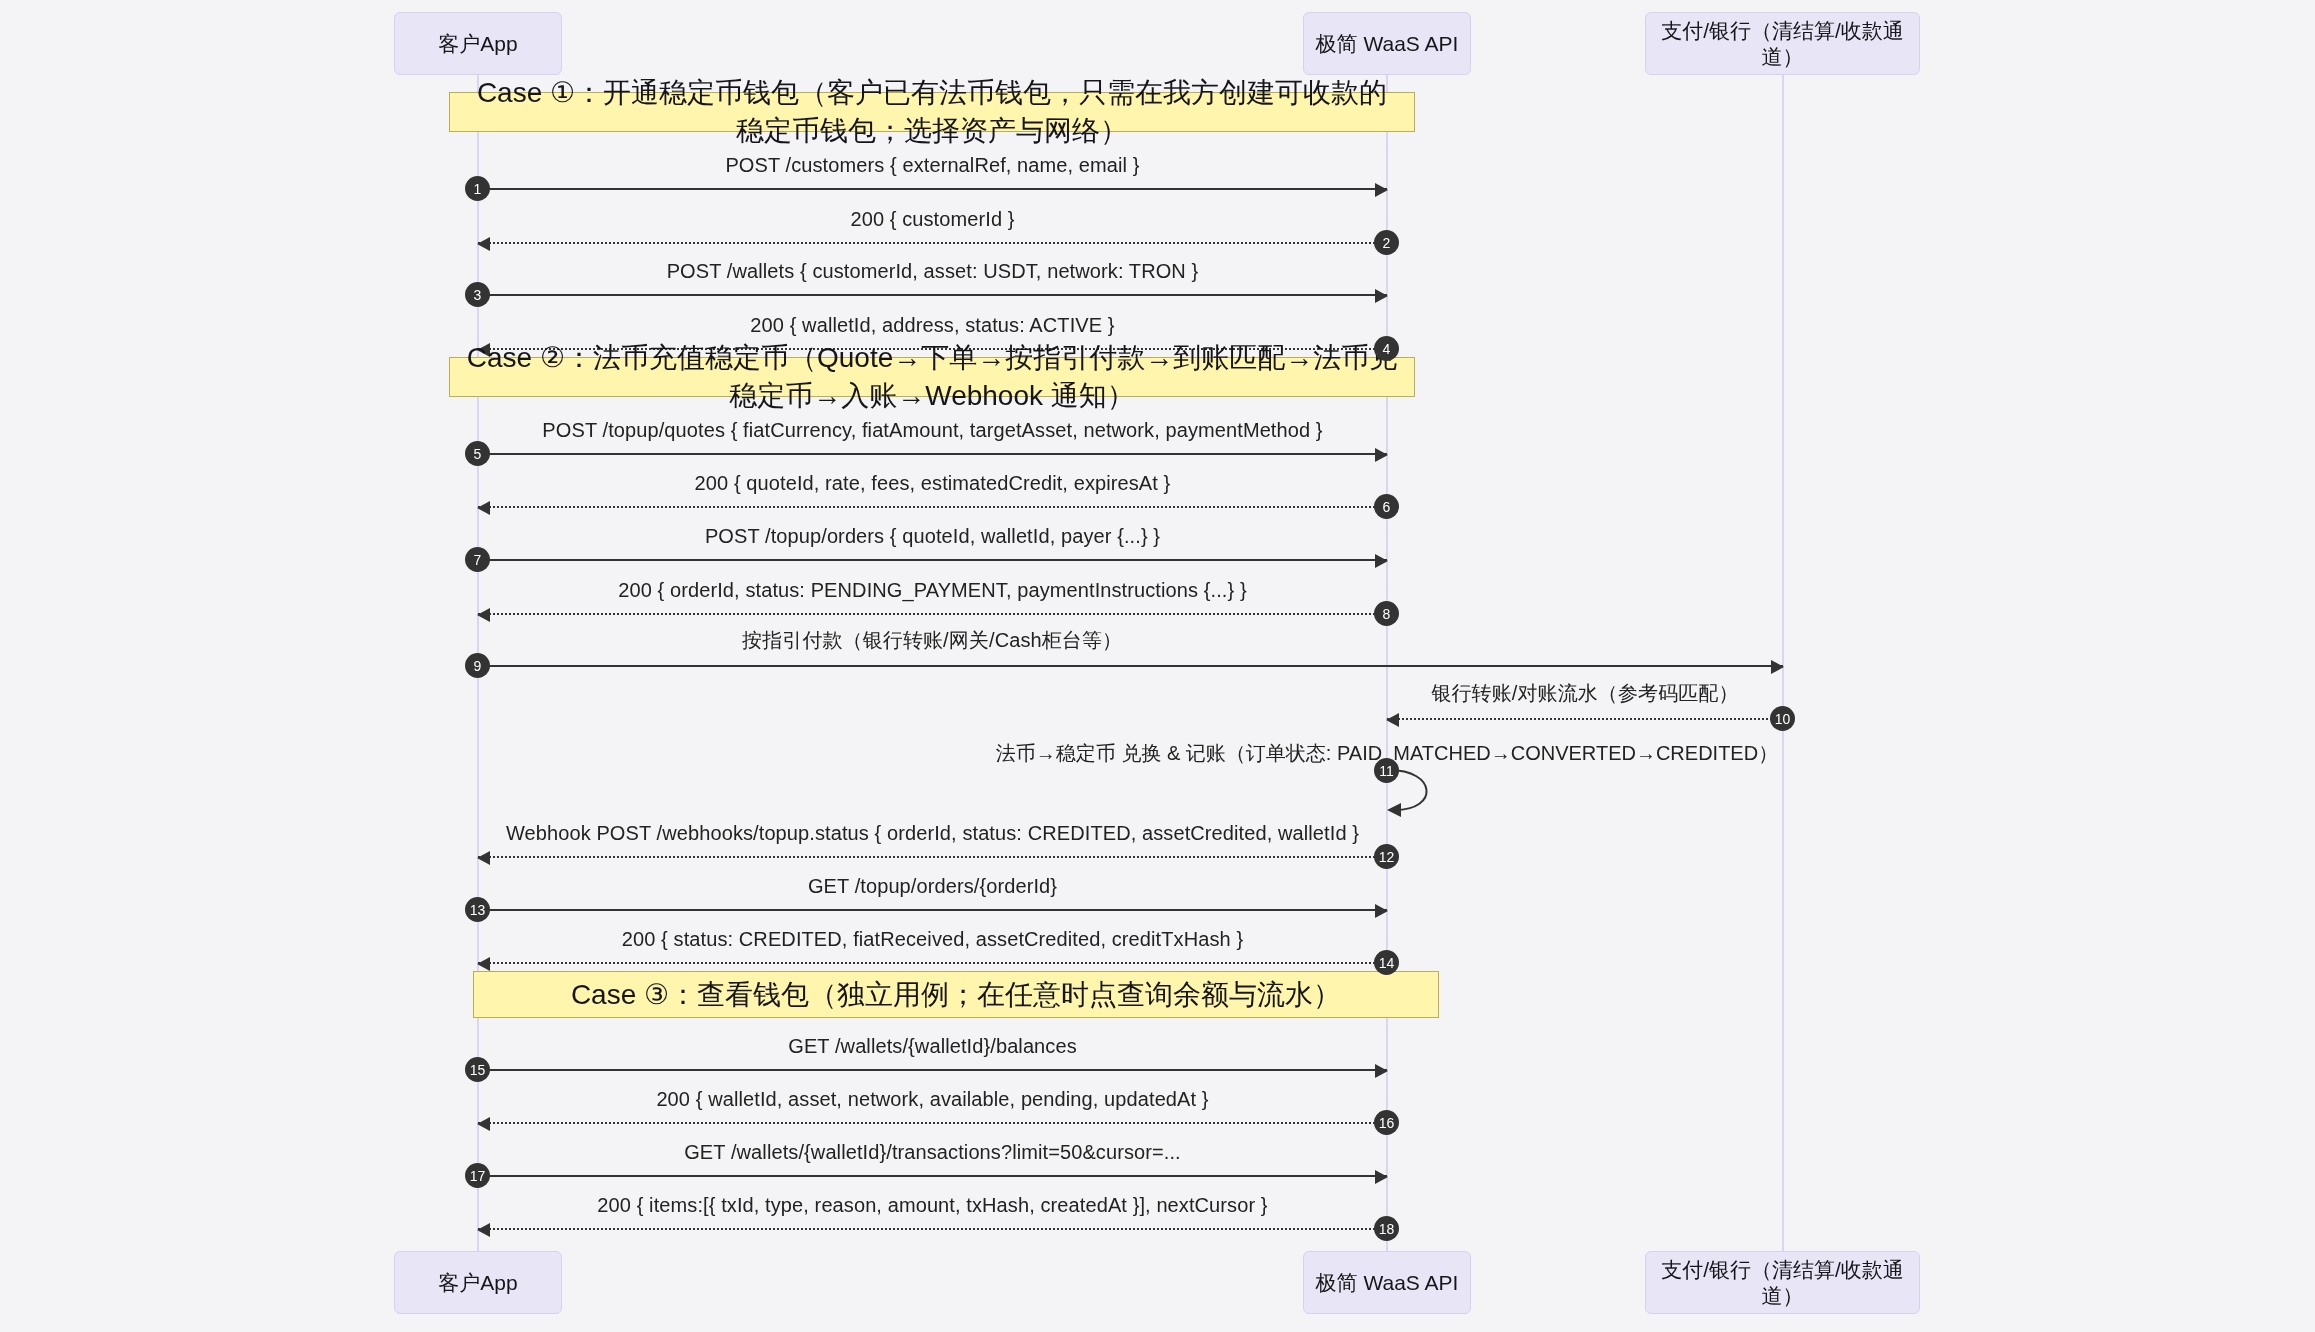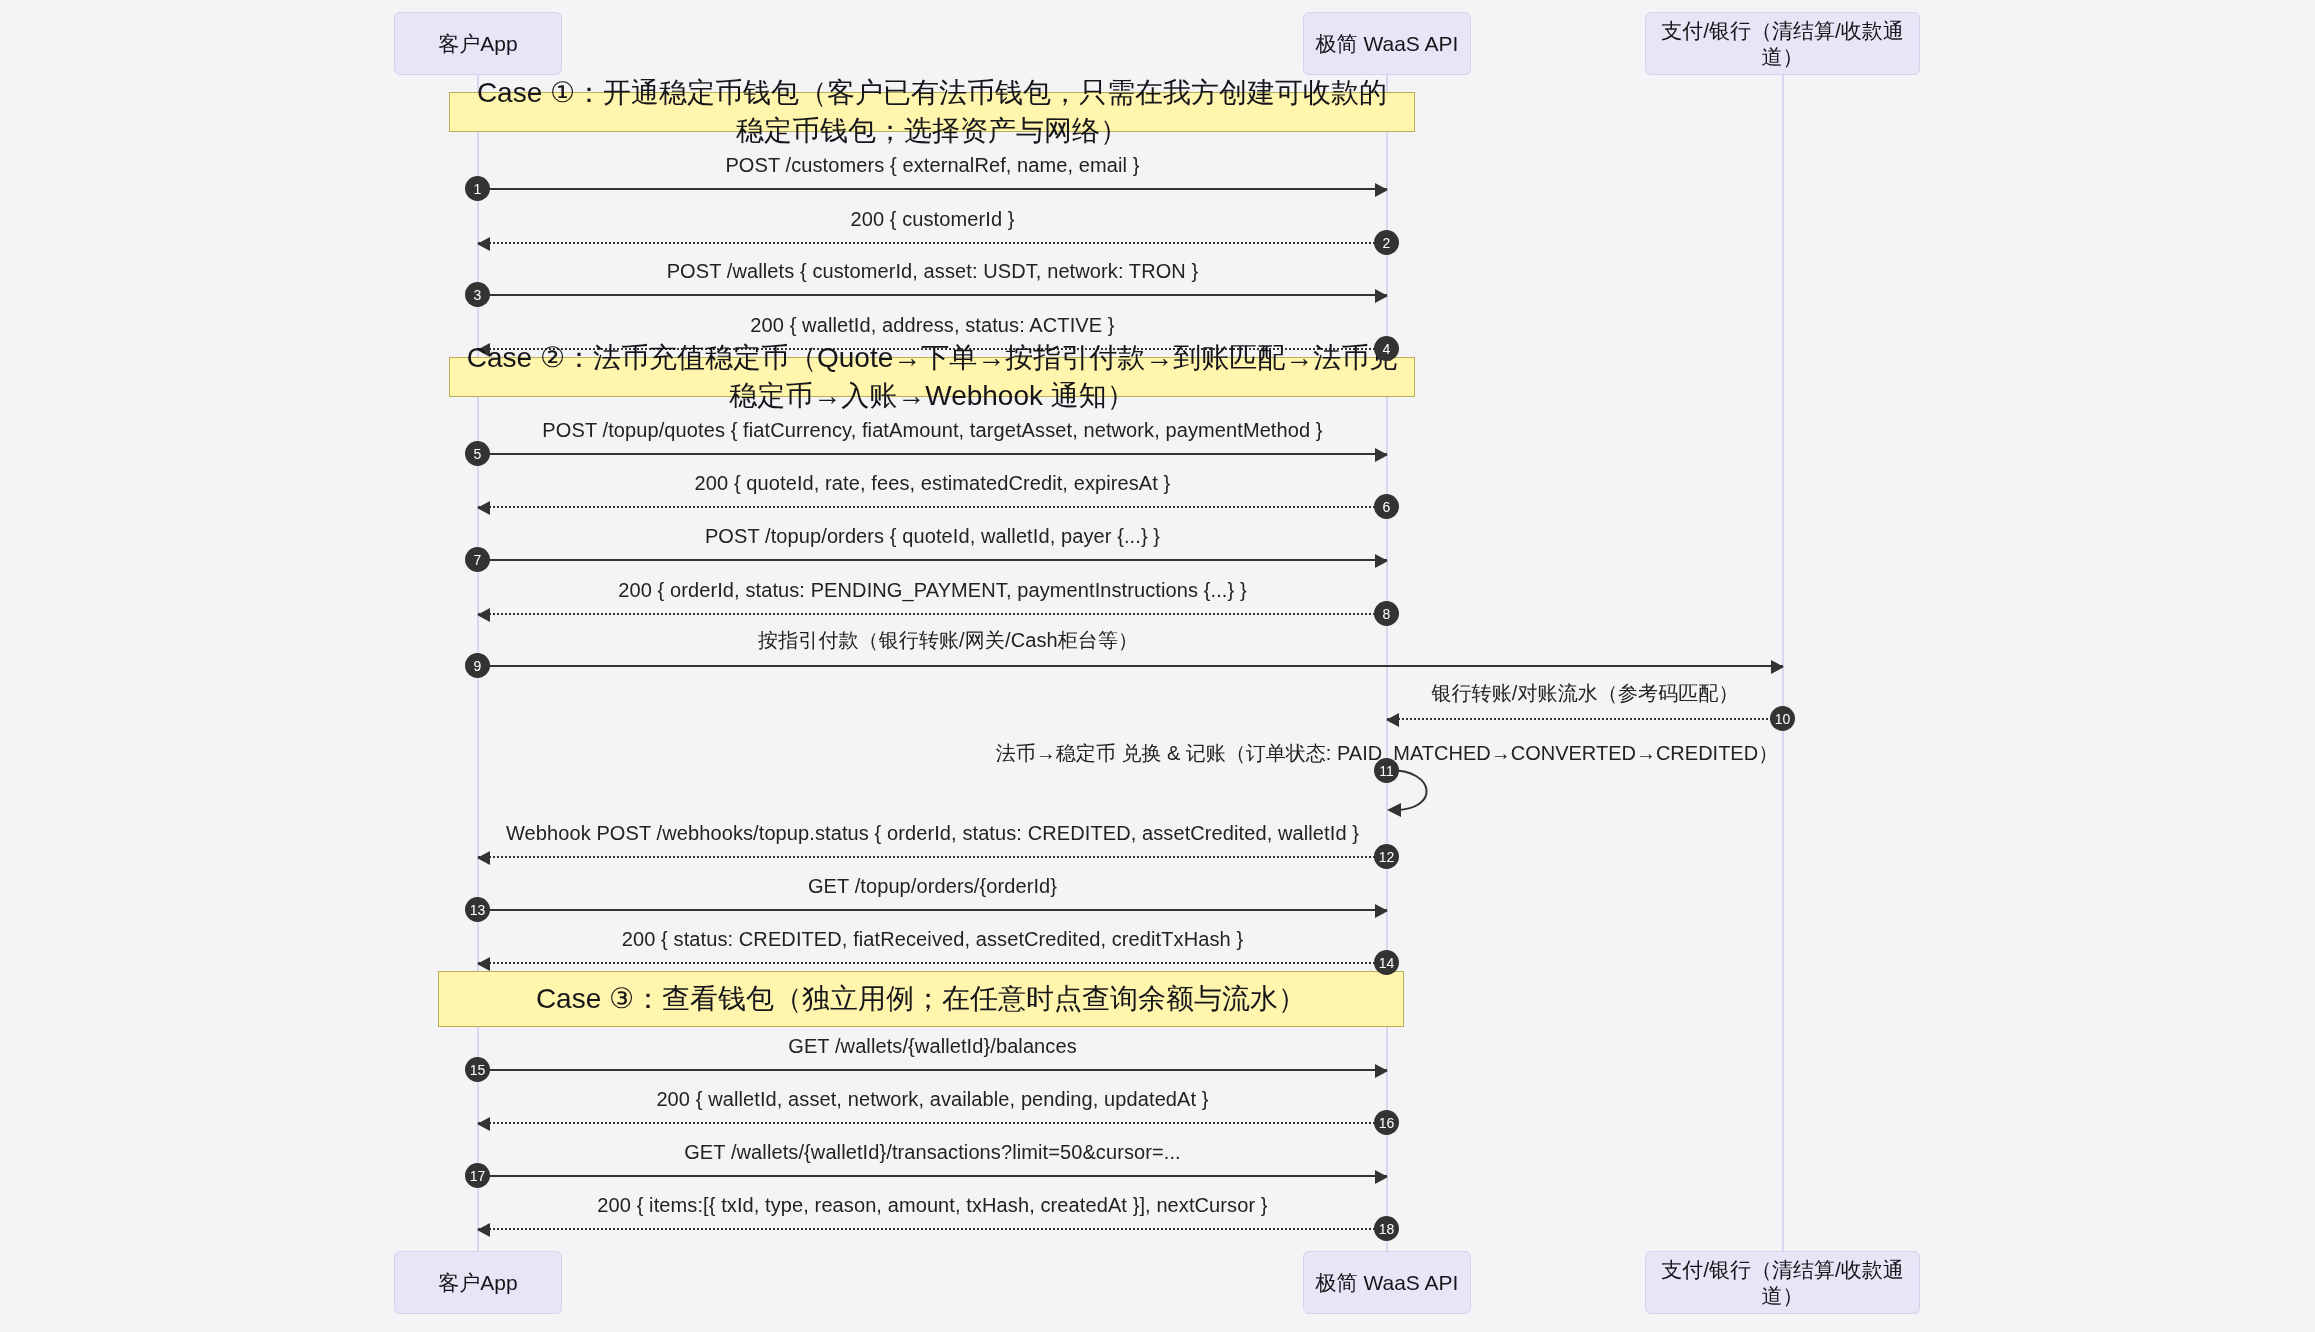--- a/index.html
+++ b/index.html
@@ -136,21 +136,21 @@
   <div class="participant" style="left:1645px;top:1251px;width:275px;height:63px;">
     <span>支付/银行（清结算/收款通道）</span>
   </div>
 
   <div class="casebox" style="left:449px;top:92px;width:966px;height:40px;">
     <span>Case ①：开通稳定币钱包（客户已有法币钱包，只需在我方创建可收款的稳定币钱包；选择资产与网络）</span>
   </div>
   <div class="casebox" style="left:449px;top:357px;width:966px;height:40px;">
     <span>Case ②：法币充值稳定币（Quote→下单→按指引付款→到账匹配→法币兑稳定币→入账→Webhook 通知）</span>
   </div>
-  <div class="casebox" style="left:438px;top:971px;width:966px;height:56px;">
+  <div class="casebox" style="left:473px;top:971px;width:966px;height:47px;">
     <span>Case ③：查看钱包（独立用例；在任意时点查询余额与流水）</span>
   </div>
 
   <div class="msg" style="left:478px;top:188px;width:909px;">
     <div class="label" style="left:50%;">POST /customers { externalRef, name, email }</div>
     <div class="line">
         <div class="arrowhead right"></div>
       </div>
   </div>
   <div class="seqnum" style="left:465px;top:176px;">1</div>
@@ -205,21 +205,21 @@
 
   <div class="msg dashed" style="left:478px;top:613px;width:909px;">
     <div class="label" style="left:50%;">200 { orderId, status: PENDING_PAYMENT, paymentInstructions {...} }</div>
     <div class="line">
         <div class="arrowhead left"></div>
       </div>
   </div>
   <div class="seqnum" style="left:1374px;top:601px;">8</div>
 
   <div class="msg" style="left:478px;top:665px;width:1305px;z-index:4;">
-    <div class="label" style="left:34.8%;margin-left:16px;">按指引付款（银行转账/网关/Cash柜台等）</div>
+    <div class="label" style="left:34.8%;">按指引付款（银行转账/网关/Cash柜台等）</div>
     <div class="line">
         <div class="arrowhead right"></div>
       </div>
   </div>
   <div class="seqnum" style="left:465px;top:653px;">9</div>
 
   <div class="msg dashed" style="left:1387px;top:718px;width:396px;">
     <div class="label" style="left:50%;">银行转账/对账流水（参考码匹配）</div>
     <div class="line">
         <div class="arrowhead left"></div>

